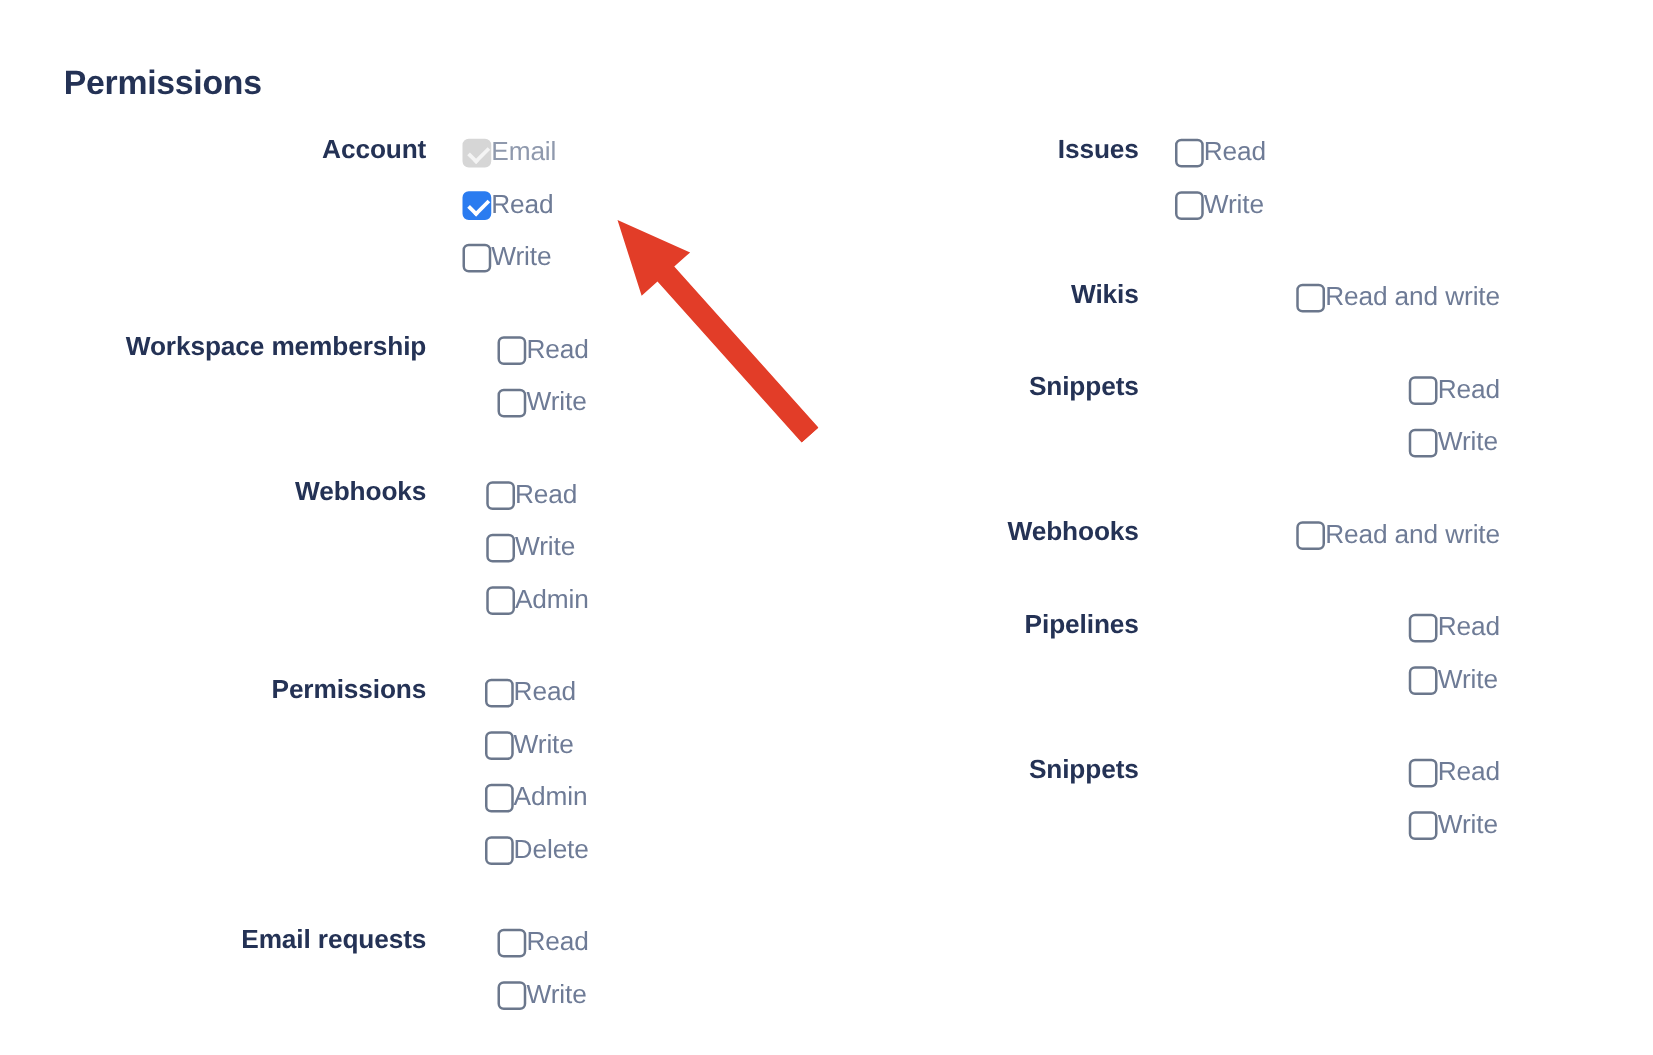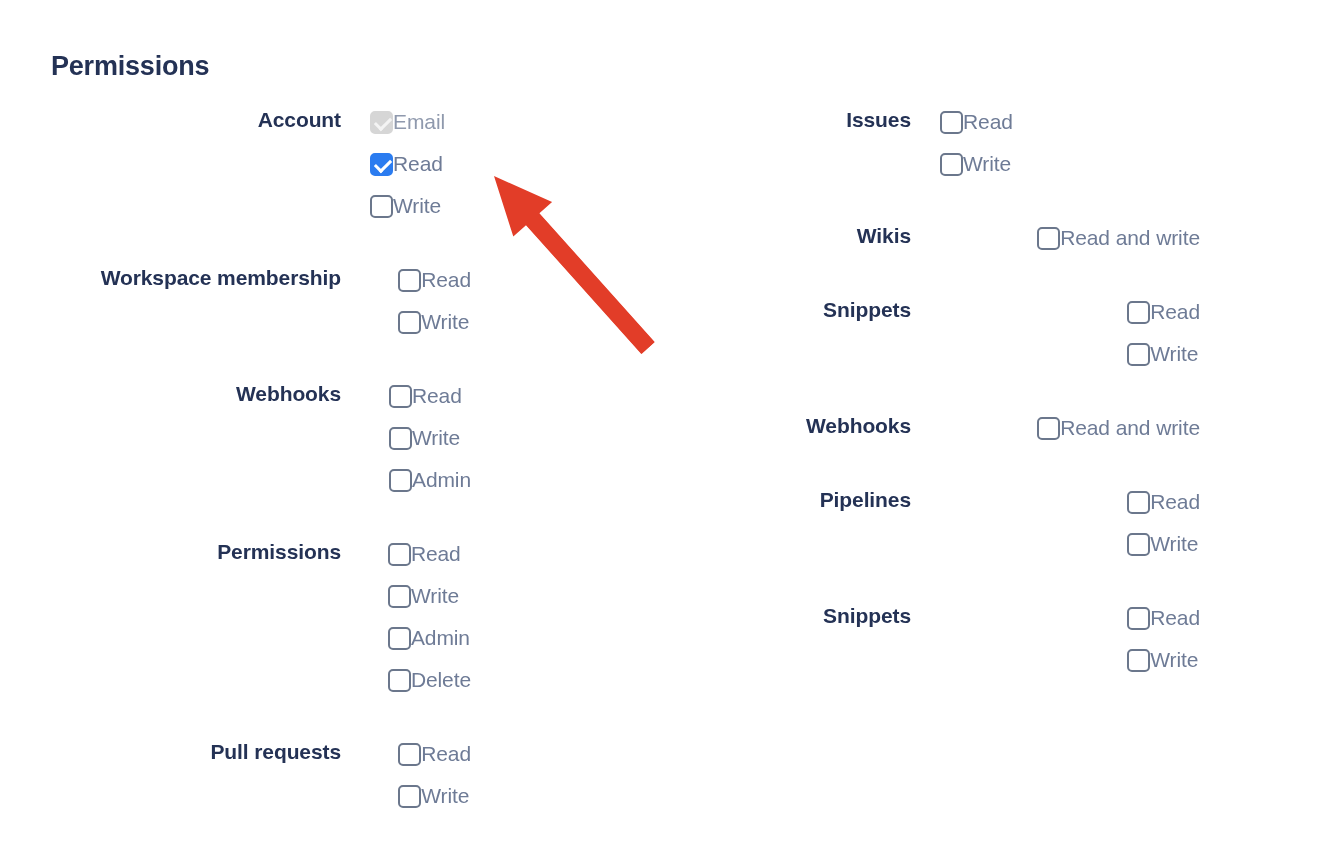--- a/index.html
+++ b/index.html
@@ -213,21 +213,21 @@
               <span class="cb"></span>
               <span class="opt-label">Admin</span>
             </label>
             <label class="perm-option">
               <span class="cb"></span>
               <span class="opt-label">Delete</span>
             </label>
           </div>
         </div>
         <div class="perm-group">
-          <div class="group-label">Pull requests</div>
+          <div class="group-label">Email requests</div>
           <div class="group-options">
             <label class="perm-option">
               <span class="cb"></span>
               <span class="opt-label">Read</span>
             </label>
             <label class="perm-option">
               <span class="cb"></span>
               <span class="opt-label">Write</span>
             </label>
           </div>

